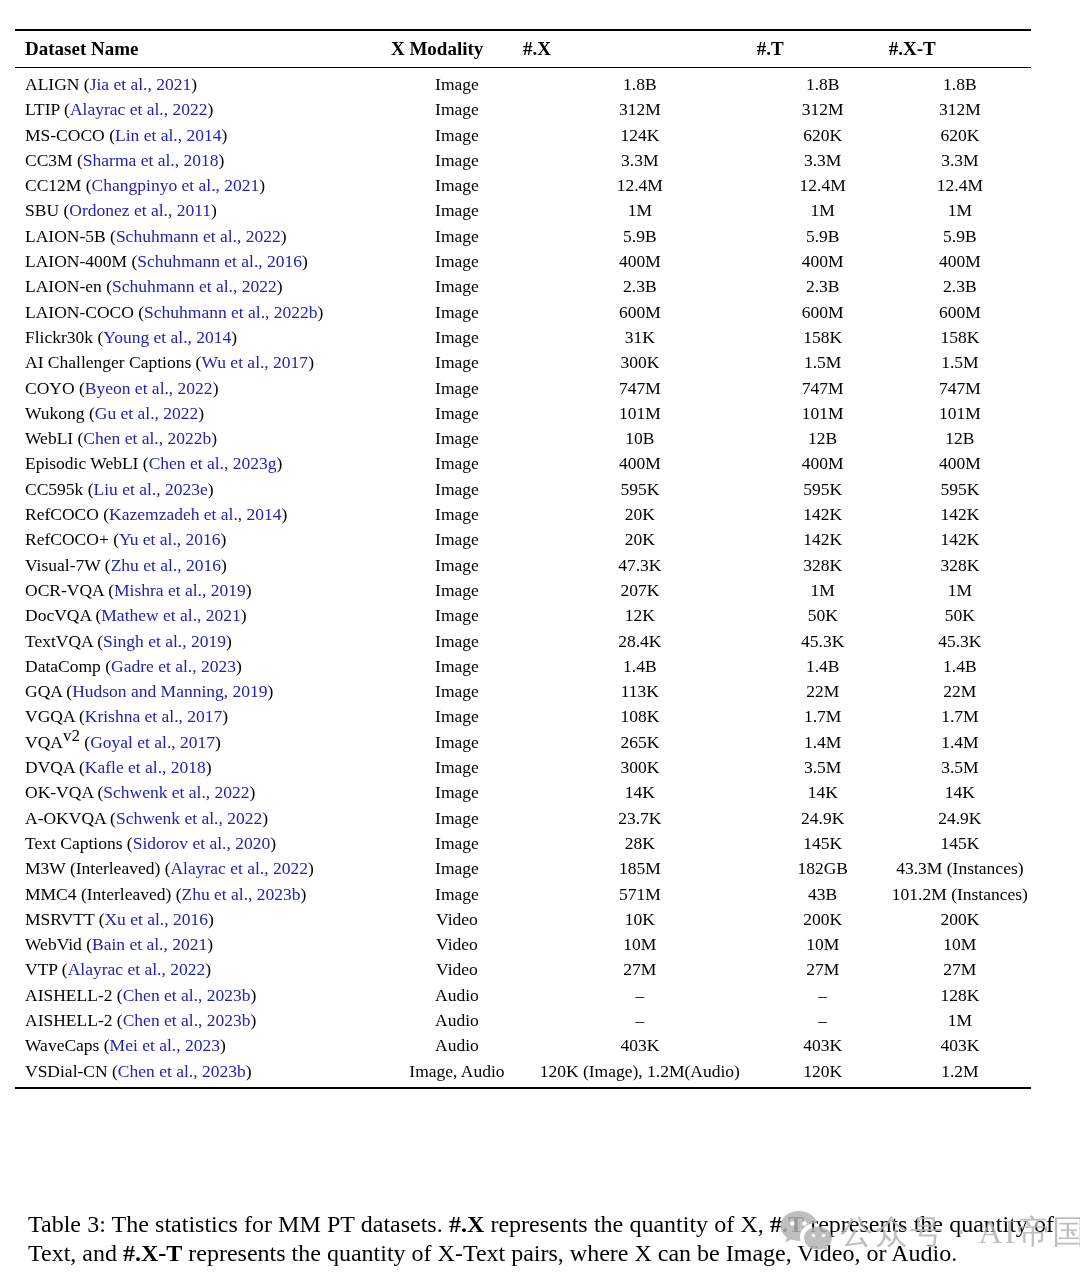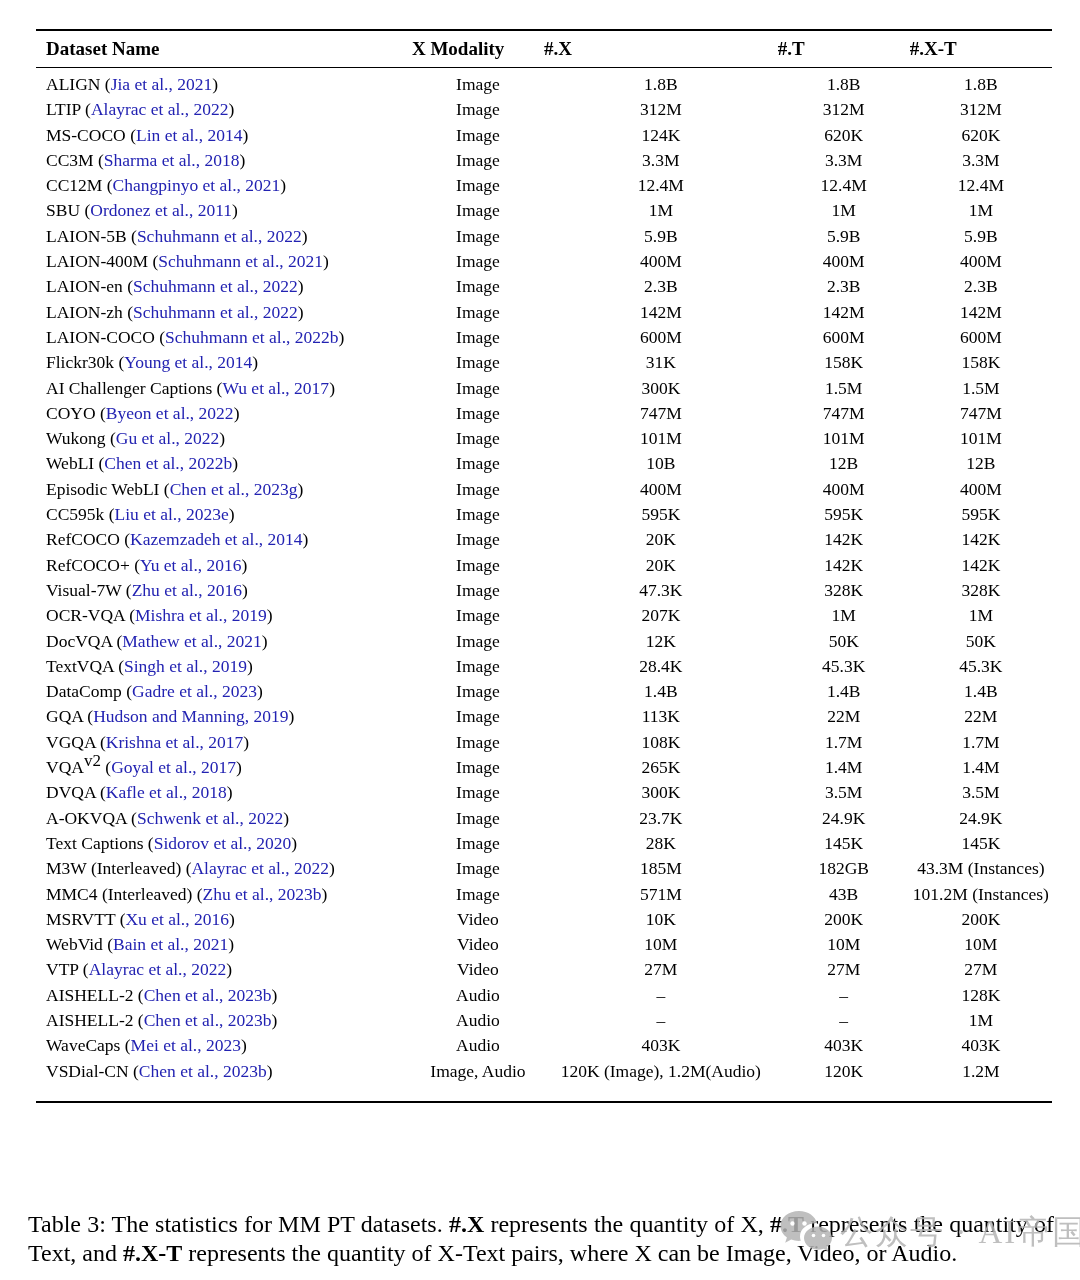--- a/index.html
+++ b/index.html
@@ -1,38 +1,38 @@
 <!DOCTYPE html>
 <html><head>
 <meta charset="utf-8">
 <style>
   html,body { margin:0; padding:0; background:#ffffff; }
   .page {
     position:relative; width:1080px; height:1280px; background:#ffffff;
     font-family:"Liberation Serif", serif; color:#000; overflow:hidden;
   }
   table.stats {
-    position:absolute; left:36px; top:29px; width:1016px;
+    position:absolute; left:15px; top:29px; width:1016px;
     border-collapse:collapse; table-layout:fixed;
     border-top:2.5px solid #000; border-bottom:2.5px solid #000;
   }
   col.c1 { width:37%; } col.c2 { width:13%; } col.c3 { width:23%; }
   col.c4 { width:13%; } col.c5 { width:14%; }
   thead th {
     font-size:19px; font-weight:bold; height:36px; vertical-align:middle;
     border-bottom:1.5px solid #000; text-align:left; padding:0; white-space:nowrap;
   }
   thead th.left { text-align:left; padding-left:10px; }
   tbody td {
     font-size:17.5px; height:25.3px; line-height:25.3px; padding:0;
     text-align:center; white-space:nowrap; vertical-align:middle;
   }
   tbody td.c-name { text-align:left; padding-left:10px;margin-top:12px; }
   tbody tr:first-child td { padding-top:4px; }
-  tbody tr:last-child td { padding-bottom:17px; }
+  tbody tr:last-child td { padding-bottom:3px; }
   .cite { color:#2222b2; }
   sup.v { font-size:17px; line-height:0; }
   .caption {
     position:absolute; left:28px; top:1210px; width:1026px;
     font-size:24px; line-height:29px; text-align:justify;
   }
   .caption b { font-weight:bold; }
   .watermark {
     position:absolute; left:778px; top:1208px; display:flex; align-items:center;
     gap:6px; color:#b4b4b4; opacity:0.85; font-size:33px; letter-spacing:2px;
@@ -106,41 +106,34 @@
           <td>1M</td>
         </tr>
         <tr>
           <td class="c-name"><span>LAION-5B</span> (<span class="cite">Schuhmann et al., 2022</span>)</td>
           <td>Image</td>
           <td>5.9B</td>
           <td>5.9B</td>
           <td>5.9B</td>
         </tr>
         <tr>
-          <td class="c-name"><span>LAION-400M</span> (<span class="cite">Schuhmann et al., 2021</span>)</td>
+          <td class="c-name"><span>LAION-400M</span> (<span class="cite">Schuhmann et al., 2016</span>)</td>
           <td>Image</td>
           <td>400M</td>
           <td>400M</td>
           <td>400M</td>
         </tr>
         <tr>
           <td class="c-name"><span>LAION-en</span> (<span class="cite">Schuhmann et al., 2022</span>)</td>
           <td>Image</td>
           <td>2.3B</td>
           <td>2.3B</td>
           <td>2.3B</td>
         </tr>
         <tr>
-          <td class="c-name"><span>LAION-zh</span> (<span class="cite">Schuhmann et al., 2022</span>)</td>
-          <td>Image</td>
-          <td>142M</td>
-          <td>142M</td>
-          <td>142M</td>
-        </tr>
-        <tr>
           <td class="c-name"><span>LAION-COCO</span> (<span class="cite">Schuhmann et al., 2022b</span>)</td>
           <td>Image</td>
           <td>600M</td>
           <td>600M</td>
           <td>600M</td>
         </tr>
         <tr>
           <td class="c-name"><span>Flickr30k</span> (<span class="cite">Young et al., 2014</span>)</td>
           <td>Image</td>
           <td>31K</td>
@@ -258,20 +251,27 @@
           <td>265K</td>
           <td>1.4M</td>
           <td>1.4M</td>
         </tr>
         <tr>
           <td class="c-name"><span>DVQA</span> (<span class="cite">Kafle et al., 2018</span>)</td>
           <td>Image</td>
           <td>300K</td>
           <td>3.5M</td>
           <td>3.5M</td>
+        </tr>
+        <tr>
+          <td class="c-name"><span>OK-VQA</span> (<span class="cite">Schwenk et al., 2022</span>)</td>
+          <td>Image</td>
+          <td>14K</td>
+          <td>14K</td>
+          <td>14K</td>
         </tr>
         <tr>
           <td class="c-name"><span>A-OKVQA</span> (<span class="cite">Schwenk et al., 2022</span>)</td>
           <td>Image</td>
           <td>23.7K</td>
           <td>24.9K</td>
           <td>24.9K</td>
         </tr>
         <tr>
           <td class="c-name"><span>Text Captions</span> (<span class="cite">Sidorov et al., 2020</span>)</td>

